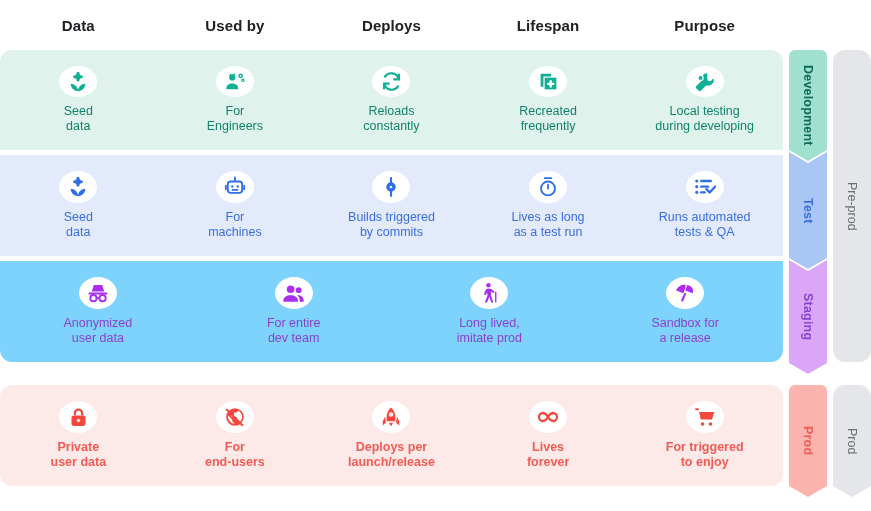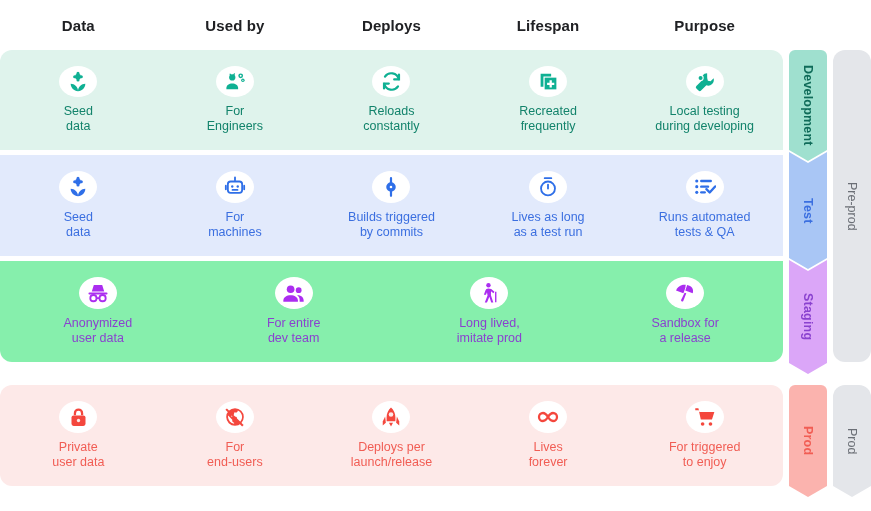--- a/index.html
+++ b/index.html
@@ -25,22 +25,22 @@
   }
 
   
   .env-row{
     position:absolute;left:0;width:783px;
     border-radius:12px;
     display:flex;
   }
   .env-row.r0{top:50px;height:100px;background:#dff3ec;border-radius:12px 12px 0 0;}
   .env-row.r1{top:155px;height:101px;background:#e2eafc;border-radius:0;}
-  .env-row.r2{top:261px;height:101px;background:#86efac;border-radius:0 0 12px 12px;}
-  .env-row.r3{top:385px;height:101px;background:#fde9e8;border-radius:12px;}
+  .env-row.r2{top:261px;height:101px;background:#7dd3fc;border-radius:0 0 12px 12px;}
+  .env-row.r3{top:385px;height:101px;background:#fde9e8;border-radius:12px;font-weight:bold;}
 
   .cell{
     flex:1 1 0;
     display:flex;flex-direction:column;align-items:center;justify-content:center;
     padding:16px 4px;box-sizing:border-box;
   }
   .icon-bubble{
     width:38px;height:38px;border-radius:50%;
     background:#ffffff;
     display:flex;align-items:center;justify-content:center;

